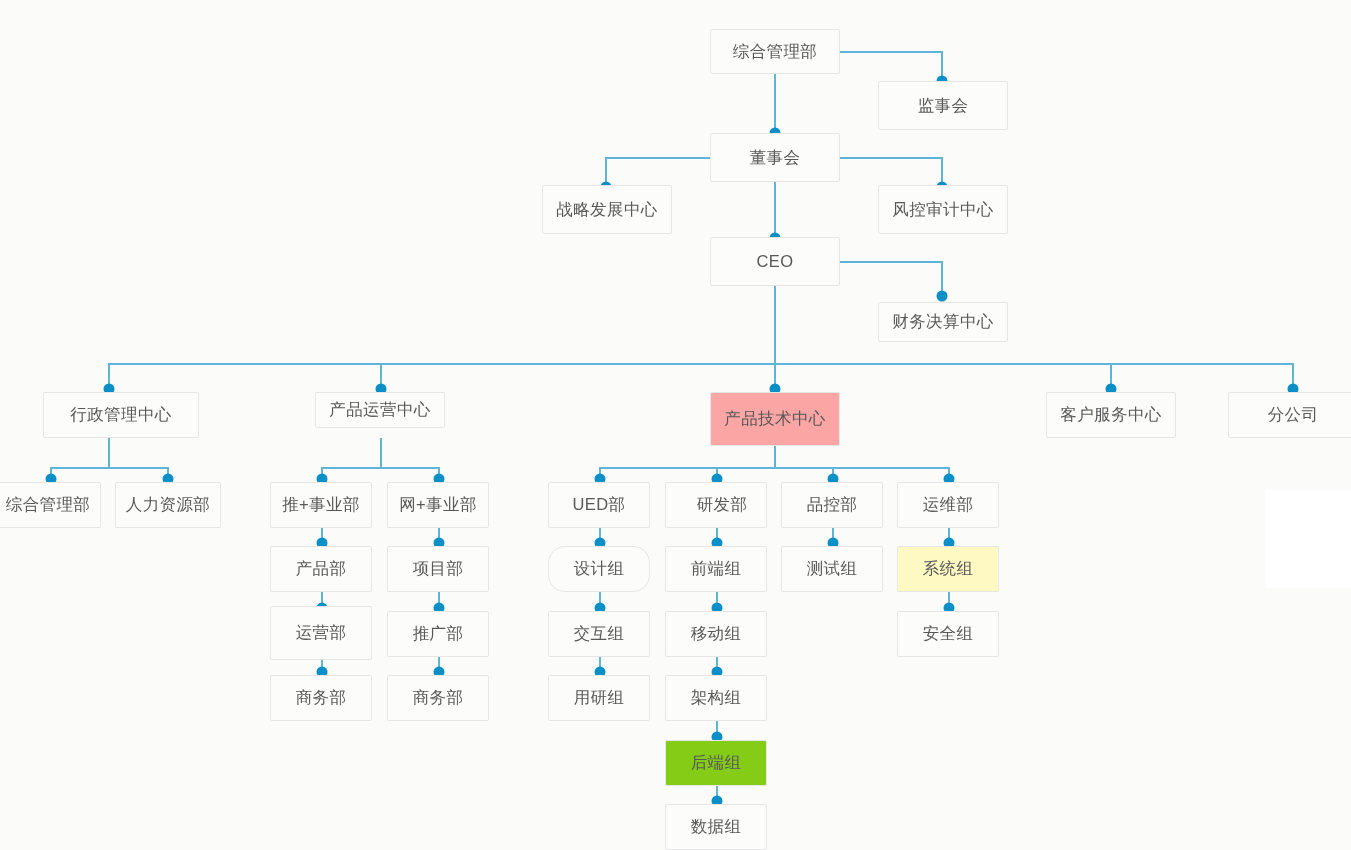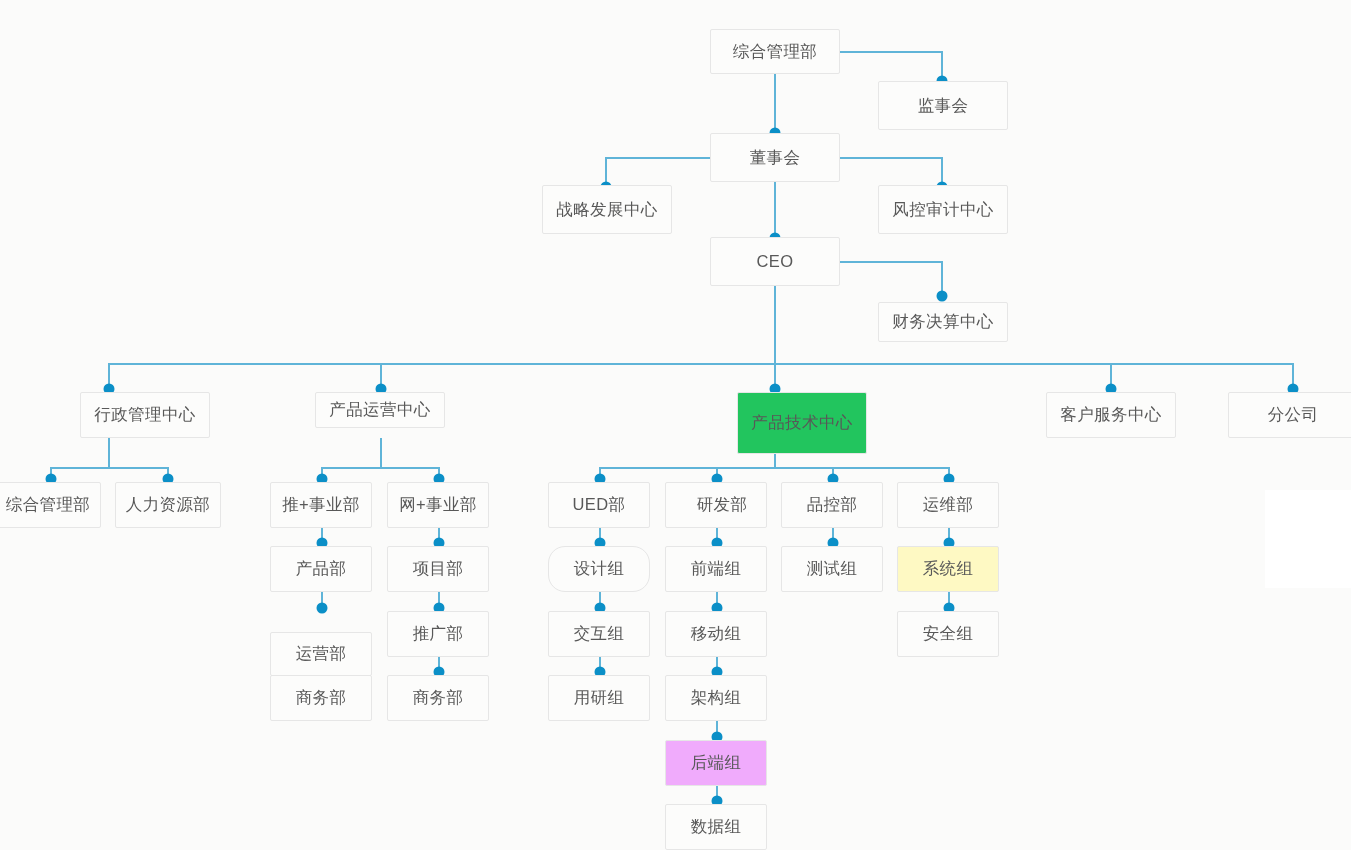--- a/index.html
+++ b/index.html
@@ -153,44 +153,44 @@
       <div class="dot" style="left: 717px; top: 801px; background: rgb(11, 143, 199);"></div>
     </div>
   <div id="node-layer">
       <div class="node" style="left: 710px; top: 29px; width: 130px; height: 45px; background: rgb(252, 252, 251); border-color: rgb(230, 230, 230); color: rgb(88, 88, 88);">综合管理部</div>
       <div class="node" style="left: 878px; top: 81px; width: 130px; height: 49px; background: rgb(252, 252, 251); border-color: rgb(230, 230, 230); color: rgb(88, 88, 88);">监事会</div>
       <div class="node" style="left: 710px; top: 133px; width: 130px; height: 49px; background: rgb(252, 252, 251); border-color: rgb(230, 230, 230); color: rgb(88, 88, 88);">董事会</div>
       <div class="node" style="left: 542px; top: 185px; width: 130px; height: 49px; background: rgb(252, 252, 251); border-color: rgb(230, 230, 230); color: rgb(88, 88, 88);">战略发展中心</div>
       <div class="node" style="left: 878px; top: 185px; width: 130px; height: 49px; background: rgb(252, 252, 251); border-color: rgb(230, 230, 230); color: rgb(88, 88, 88);">风控审计中心</div>
       <div class="node" style="left: 710px; top: 237px; width: 130px; height: 49px; background: rgb(252, 252, 251); border-color: rgb(230, 230, 230); color: rgb(88, 88, 88);">CEO</div>
       <div class="node" style="left: 878px; top: 302px; width: 130px; height: 40px; background: rgb(252, 252, 251); border-color: rgb(230, 230, 230); color: rgb(88, 88, 88);">财务决算中心</div>
-      <div class="node" style="left: 43px; top: 392px; width: 130px; height: 46px; background: rgb(252, 252, 251); border-color: rgb(230, 230, 230); color: rgb(88, 88, 88); margin-left: 37px;">行政管理中心</div>
+      <div class="node" style="left: 43px; top: 392px; width: 156px; height: 46px; background: rgb(252, 252, 251); border-color: rgb(230, 230, 230); color: rgb(88, 88, 88);">行政管理中心</div>
       <div class="node" style="left: 315px; top: 392px; width: 130px; height: 36px; background: rgb(252, 252, 251); border-color: rgb(230, 230, 230); color: rgb(88, 88, 88);">产品运营中心</div>
-      <div class="node" style="left: 710px; top: 392px; width: 130px; height: 62px; background: #22c55e; border-color: rgb(230, 230, 230); color: rgb(88, 88, 88); margin-left: 27px;">产品技术中心</div>
+      <div class="node" style="left: 710px; top: 392px; width: 130px; height: 54px; background: #fca5a5; border-color: rgb(230, 230, 230); color: rgb(88, 88, 88);">产品技术中心</div>
       <div class="node" style="left: 1046px; top: 392px; width: 130px; height: 46px; background: rgb(252, 252, 251); border-color: rgb(230, 230, 230); color: rgb(88, 88, 88);">客户服务中心</div>
       <div class="node" style="left: 1228px; top: 392px; width: 130px; height: 46px; background: rgb(252, 252, 251); border-color: rgb(230, 230, 230); color: rgb(88, 88, 88);">分公司</div>
       <div class="node" style="left: -5px; top: 482px; width: 106px; height: 46px; background: rgb(252, 252, 251); border-color: rgb(230, 230, 230); color: rgb(88, 88, 88);">综合管理部</div>
       <div class="node" style="left: 115px; top: 482px; width: 106px; height: 46px; background: rgb(252, 252, 251); border-color: rgb(230, 230, 230); color: rgb(88, 88, 88);">人力资源部</div>
       <div class="node" style="left: 270px; top: 482px; width: 102px; height: 46px; background: rgb(252, 252, 251); border-color: rgb(230, 230, 230); color: rgb(88, 88, 88); text-align: right;">推+事业部</div>
       <div class="node" style="left: 387px; top: 482px; width: 102px; height: 46px; background: rgb(252, 252, 251); border-color: rgb(230, 230, 230); color: rgb(88, 88, 88);">网+事业部</div>
       <div class="node" style="left: 270px; top: 546px; width: 102px; height: 46px; background: rgb(252, 252, 251); border-color: rgb(230, 230, 230); color: rgb(88, 88, 88);">产品部</div>
       <div class="node" style="left: 387px; top: 546px; width: 102px; height: 46px; background: rgb(252, 252, 251); border-color: rgb(230, 230, 230); color: rgb(88, 88, 88);">项目部</div>
-      <div class="node" style="left: 270px; top: 632px; width: 102px; height: 44px; background: rgb(252, 252, 251); border-color: rgb(230, 230, 230); color: rgb(88, 88, 88);">运营部</div>
+      <div class="node" style="left: 270px; top: 606px; width: 102px; height: 54px; background: rgb(252, 252, 251); border-color: rgb(230, 230, 230); color: rgb(88, 88, 88);">运营部</div>
       <div class="node" style="left: 387px; top: 611px; width: 102px; height: 46px; background: rgb(252, 252, 251); border-color: rgb(230, 230, 230); color: rgb(88, 88, 88);">推广部</div>
       <div class="node" style="left: 270px; top: 675px; width: 102px; height: 46px; background: rgb(252, 252, 251); border-color: rgb(230, 230, 230); color: rgb(88, 88, 88);">商务部</div>
       <div class="node" style="left: 387px; top: 675px; width: 102px; height: 46px; background: rgb(252, 252, 251); border-color: rgb(230, 230, 230); color: rgb(88, 88, 88);">商务部</div>
       <div class="node" style="left: 548px; top: 482px; width: 102px; height: 46px; background: rgb(252, 252, 251); border-color: rgb(230, 230, 230); color: rgb(88, 88, 88);">UED部</div>
       <div class="node" style="left: 665px; top: 482px; width: 102px; height: 46px; background: rgb(252, 252, 251); border-color: rgb(230, 230, 230); color: rgb(88, 88, 88); padding-left: 12px;">研发部</div>
       <div class="node" style="left: 781px; top: 482px; width: 102px; height: 46px; background: rgb(252, 252, 251); border-color: rgb(230, 230, 230); color: rgb(88, 88, 88);">品控部</div>
       <div class="node" style="left: 897px; top: 482px; width: 102px; height: 46px; background: rgb(252, 252, 251); border-color: rgb(230, 230, 230); color: rgb(88, 88, 88);">运维部</div>
       <div class="node" style="left: 548px; top: 546px; width: 102px; height: 46px; background: rgb(252, 252, 251); border-color: rgb(230, 230, 230); color: rgb(88, 88, 88); border-radius: 17px;">设计组</div>
       <div class="node" style="left: 665px; top: 546px; width: 102px; height: 46px; background: rgb(252, 252, 251); border-color: rgb(230, 230, 230); color: rgb(88, 88, 88);">前端组</div>
       <div class="node" style="left: 781px; top: 546px; width: 102px; height: 46px; background: rgb(252, 252, 251); border-color: rgb(230, 230, 230); color: rgb(88, 88, 88);">测试组</div>
       <div class="node" style="left: 897px; top: 546px; width: 102px; height: 46px; background: #fef9c3; border-color: rgb(230, 230, 230); color: rgb(88, 88, 88);">系统组</div>
       <div class="node" style="left: 548px; top: 611px; width: 102px; height: 46px; background: rgb(252, 252, 251); border-color: rgb(230, 230, 230); color: rgb(88, 88, 88);">交互组</div>
       <div class="node" style="left: 665px; top: 611px; width: 102px; height: 46px; background: rgb(252, 252, 251); border-color: rgb(230, 230, 230); color: rgb(88, 88, 88);">移动组</div>
       <div class="node" style="left: 897px; top: 611px; width: 102px; height: 46px; background: rgb(252, 252, 251); border-color: rgb(230, 230, 230); color: rgb(88, 88, 88);">安全组</div>
       <div class="node" style="left: 548px; top: 675px; width: 102px; height: 46px; background: rgb(252, 252, 251); border-color: rgb(230, 230, 230); color: rgb(88, 88, 88);">用研组</div>
       <div class="node" style="left: 665px; top: 675px; width: 102px; height: 46px; background: rgb(252, 252, 251); border-color: rgb(230, 230, 230); color: rgb(88, 88, 88); text-align: center;">架构组</div>
-      <div class="node" style="left: 665px; top: 740px; width: 102px; height: 46px; background: #f0abfc; border-color: rgb(230, 230, 230); color: rgb(88, 88, 88);">后端组</div>
+      <div class="node" style="left: 665px; top: 740px; width: 102px; height: 46px; background: #84cc16; border-color: rgb(230, 230, 230); color: rgb(88, 88, 88);">后端组</div>
       <div class="node" style="left: 665px; top: 804px; width: 102px; height: 46px; background: rgb(252, 252, 251); border-color: rgb(230, 230, 230); color: rgb(88, 88, 88);">数据组</div>
     </div>
 </div>
 
 </body></html>

